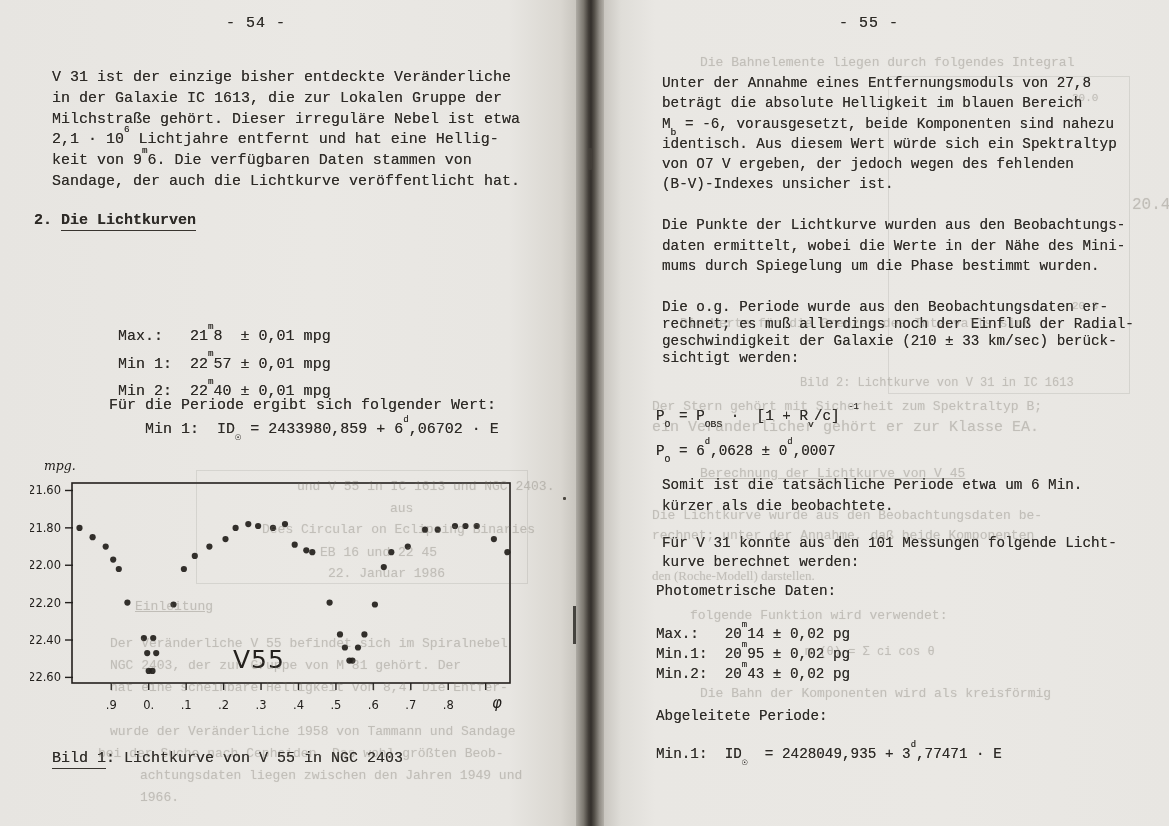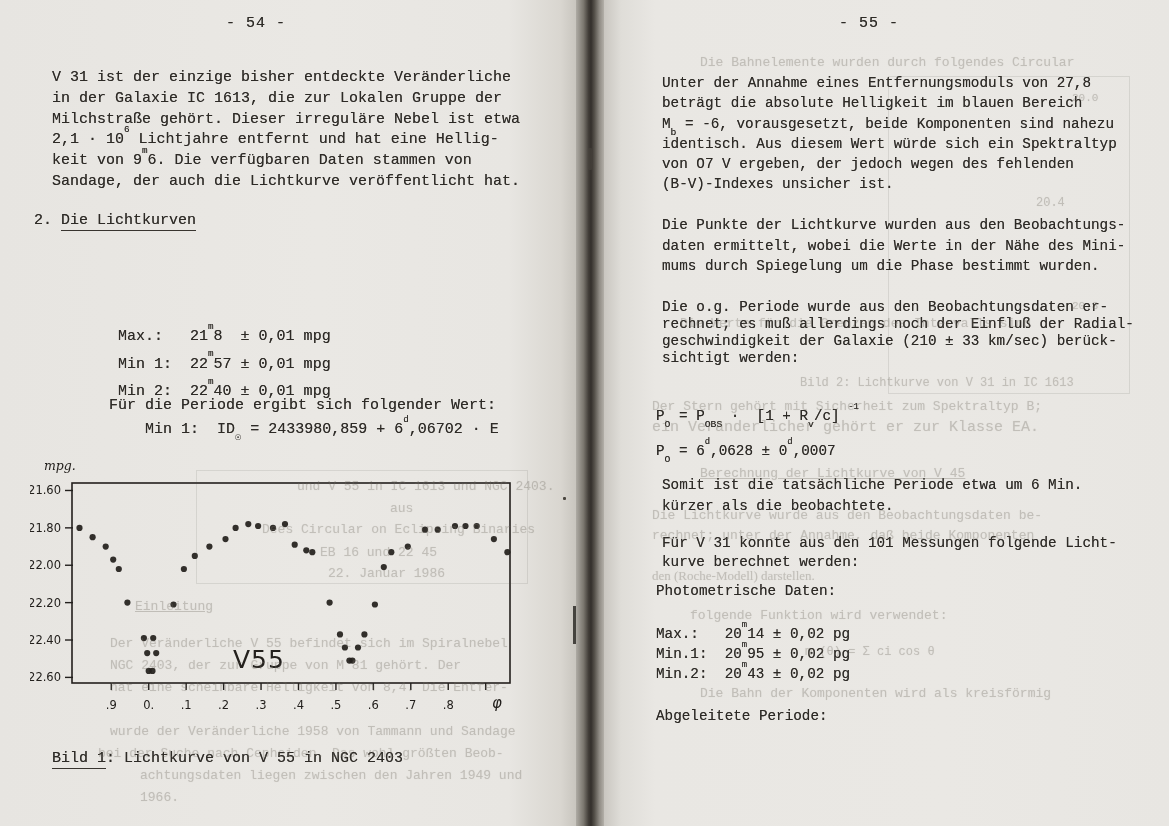--- a/index.html
+++ b/index.html
@@ -40,21 +40,21 @@
 </head>
 <body>
 
 <div class="scan">
 
   <section class="page left">
     <div class="pagenum" style="left:186px; top:15px; width:140px;">- 54 -</div>
 
     <div class="tblock" style="left:52px; top:68px; line-height:20.8px;">V 31 ist der einzige bisher entdeckte Veränderliche<br>in der Galaxie IC 1613, die zur Lokalen Gruppe der<br>Milchstraße gehört. Dieser irreguläre Nebel ist etwa<br>2,1 · 10<sup>6</sup> Lichtjahre entfernt und hat eine Hellig-<br>keit von 9<sup>m</sup>6. Die verfügbaren Daten stammen von<br>Sandage, der auch die Lichtkurve veröffentlicht hat.</div>
 
-    <div class="tblock" style="left:34px; top:211px;"><span>2. </span><span class="u">Die Lichtkurven</span></div>
+    <div class="tblock" style="left:34px; top:211px;font-weight:bold;"><span>2. </span><span class="u">Die Lichtkurven</span></div>
 
 
     <div class="tblock" style="left:118px; top:323px; line-height:27.5px;text-align:right;">Max.:   21<sup>m</sup>8  ± 0,01 mpg<br>Min 1:  22<sup>m</sup>57 ± 0,01 mpg<br>Min 2:  22<sup>m</sup>40 ± 0,01 mpg</div>
 
     <div class="tblock" style="left:109px; top:396px;">Für die Periode ergibt sich folgender Wert:</div>
 
     <div class="tblock" style="left:109px; top:420px;padding-left:36px;">Min 1:  ID<sub>☉</sub> = 2433980,859 + 6<sup>d</sup>,06702 · E</div>
 
     <figure class="chartfig">
       <svg id="lc-chart" width="512" height="272" viewBox="0 0 512 272">
@@ -164,39 +164,40 @@
     <div class="tblock" style="left:58px; top:475px; line-height:21px;">Somit ist die tatsächliche Periode etwa um 6 Min.<br>kürzer als die beobachtete.</div>
 
     <div class="tblock" style="left:58px; top:534px; line-height:19px;">Für V 31 konnte aus den 101 Messungen folgende Licht-<br>kurve berechnet werden:</div>
 
     <div class="tblock" style="left:52px; top:581px;">Photometrische Daten:</div>
 
     <div class="tblock" style="left:52px; top:624px; line-height:20px;">Max.:   20<sup>m</sup>14 ± 0,02 pg<br>Min.1:  20<sup>m</sup>95 ± 0,02 pg<br>Min.2:  20<sup>m</sup>43 ± 0,02 pg</div>
 
     <div class="tblock" style="left:52px; top:706px;">Abgeleitete Periode:</div>
 
+    <div class="tblock" style="left:52px; top:744px;">Min.1:  ID<sub>☉</sub>  = 2428049,935 + 3<sup>d</sup>,77471 · E</div>
   </section>
 
   <div id="ghost-layer">
       <div class="ghost" style="left: 297px; top: 479px; font-size: 13px;">und V 55 in IC 1613 und NGC 2403.</div>
       <div class="ghost" style="left: 390px; top: 501px; font-size: 13px;">aus</div>
       <div class="ghost" style="left: 262px; top: 522px; font-size: 13px;">Dees Circular on Eclipsing Binaries</div>
       <div class="ghost" style="left: 320px; top: 545px; font-size: 13px;">EB 16 und 22 45</div>
       <div class="ghost" style="left: 328px; top: 566px; font-size: 13px;">22. Januar 1986</div>
       <div class="ghost u2" style="left: 135px; top: 599px; font-size: 13px;">Einleitung</div>
       <div class="ghost" style="left: 110px; top: 636px; font-size: 13px;">Der Veränderliche V 55 befindet sich im Spiralnebel</div>
       <div class="ghost" style="left: 110px; top: 658px; font-size: 13px;">NGC 2403, der zur Gruppe von M 81 gehört. Der</div>
       <div class="ghost" style="left: 110px; top: 680px; font-size: 13px;">hat eine scheinbare Helligkeit von 8,4. Die Entfer-</div>
       <div class="ghost" style="left: 110px; top: 724px; font-size: 13px;">wurde der Veränderliche 1958 von Tammann und Sandage</div>
       <div class="ghost" style="left: 98px; top: 746px; font-size: 13px;">bei der Suche nach Cepheiden. Das wohl größten Beob-</div>
       <div class="ghost" style="left: 140px; top: 768px; font-size: 13px;">achtungsdaten liegen zwischen den Jahren 1949 und</div>
       <div class="ghost" style="left: 140px; top: 790px; font-size: 13px;">1966.</div>
-      <div class="ghost" style="left: 700px; top: 55px; font-size: 13px;">Die Bahnelemente wurden durch folgendes Circular</div>
+      <div class="ghost" style="left: 700px; top: 55px; font-size: 13px;">Die Bahnelemente liegen durch folgendes Integral</div>
       <div class="ghost" style="left: 1072px; top: 92px; font-size: 11px;">20.0</div>
-      <div class="ghost" style="left: 1036px; top: 196px; font-size: 12px;">20.4</div>
+      <div class="ghost" style="left: 1132px; top: 196px; font-size: 16px;">20.4</div>
       <div class="ghost" style="left: 1072px; top: 300px; font-size: 11px;">20.8</div>
       <div class="ghost" style="left: 680px; top: 316px; font-size: 13px;">Die Werte für die Grenzen des Intervalls sind</div>
       <div class="ghost" style="left: 800px; top: 376px; font-size: 12px;">Bild 2: Lichtkurve von V 31 in IC 1613</div>
       <div class="ghost" style="left: 652px; top: 399px; font-size: 13px;">Der Stern gehört mit Sicherheit zum Spektraltyp B;</div>
       <div class="ghost" style="left: 652px; top: 419px; font-size: 15px;">ein Veränderlicher gehört er zur Klasse EA.</div>
       <div class="ghost u2" style="left: 700px; top: 466px; font-size: 13px;">Berechnung der Lichtkurve von V 45</div>
       <div class="ghost" style="left: 652px; top: 508px; font-size: 13px;">Die Lichtkurve wurde aus den Beobachtungsdaten be-</div>
       <div class="ghost" style="left: 652px; top: 528px; font-size: 13px;">rechnet; unter der Annahme, daß beide Komponenten</div>
       <div class="ghost" style="left: 652px; top: 568px; font-size: 13px; font-family: Liberation Serif, serif;">den (Roche-Modell) darstellen.</div>
       <div class="ghost" style="left: 690px; top: 608px; font-size: 13px;">folgende Funktion wird verwendet:</div>

